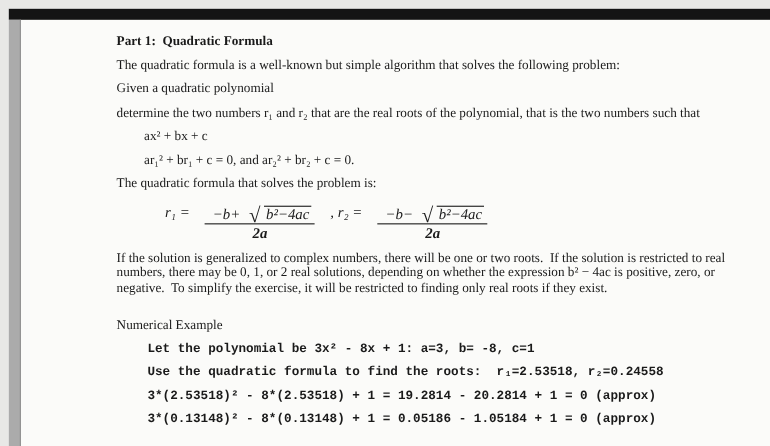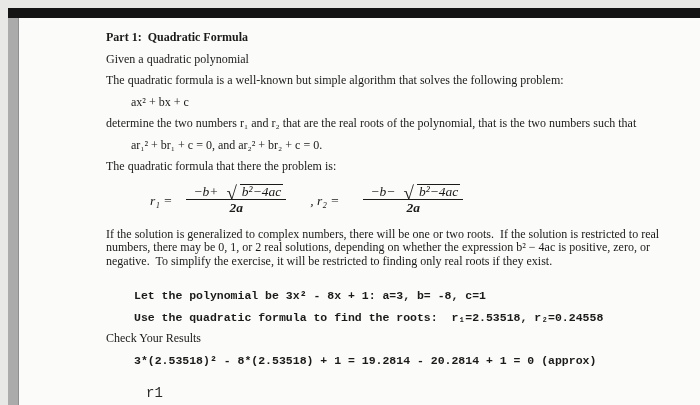--- a/index.html
+++ b/index.html
@@ -46,28 +46,27 @@
     font-size: 11.5px;
     font-weight: bold;
     white-space: pre-wrap;
   }
   .mono.thin { font-weight: normal; font-size: 14px; color: #2a2a2a; }
   .sp13 { height: 13px; }
   .sp12 { height: 12px; }
   
   .formula {
     display: flex;
-    align-items: center;
     height: 46px;
     margin-left: 40px;
     font-size: 13.5px;
     font-style: italic;
   }
   .fvar { margin-right: 6px; }
-  .fsep { margin: 0 16px; }
+  .fsep { margin: 0 6px; }
   .frac {
     display: inline-block;
     text-align: center;
     vertical-align: middle;
   }
   .frac .num {
     display: block;
     border-bottom: 1.2px solid #1a1a1a;
     padding: 1px 3px 1px;
     white-space: nowrap;
@@ -88,45 +87,46 @@
 </style>
 </head>
 <body>
 
 <div class="screen">
   <div class="top-bar"></div>
   <div class="page-edge"></div>
 
   <div class="doc">
     <div class="line bold">Part 1:  Quadratic Formula</div>
+    <div class="line">The quadratic formula is a well-known but simple algorithm that solves the following problem:</div>
     <div class="line">Given a quadratic polynomial</div>
-    <div class="line">The quadratic formula is a well-known but simple algorithm that solves the following problem:</div>
+    <div class="line">determine the two numbers r₁ and r₂ that are the real roots of the polynomial, that is the two numbers such that</div>
     <div class="line indent1">ax² + bx + c</div>
-    <div class="line">determine the two numbers r₁ and r₂ that are the real roots of the polynomial, that is the two numbers such that</div>
     <div class="line indent1">ar₁² + br₁ + c = 0, and ar₂² + br₂ + c = 0.</div>
-    <div class="line">The quadratic formula that there the problem is:</div>
+    <div class="line">The quadratic formula that solves the problem is:</div>
 
     <div class="formula">
       <span class="fvar">r₁ =</span>
       <span class="frac">
         <span class="num"><span>−b+</span><span class="sqrt">√</span><span class="radicand">b²−4ac</span></span>
         <span class="den">2a</span>
       </span>
       <span class="fsep">, r₂ =</span>
       <span class="frac">
         <span class="num"><span>−b−</span><span class="sqrt">√</span><span class="radicand">b²−4ac</span></span>
         <span class="den">2a</span>
       </span>
     </div>
 
     <div class="line">If the solution is generalized to complex numbers, there will be one or two roots.  If the solution is restricted to real numbers, there may be 0, 1, or 2 real solutions, depending on whether the expression b² − 4ac is positive, zero, or negative.  To simplify the exercise, it will be restricted to finding only real roots if they exist.</div>
 
     <div class="sp13"></div>
+    <div class="line">Numerical Example</div>
     <div class="mono indent2">Let the polynomial be 3x² - 8x + 1: a=3, b= -8, c=1</div>
     <div class="mono indent2">Use the quadratic formula to find the roots:  r₁=2.53518, r₂=0.24558</div>
-    <div class="line">Check Your Results</div>
     <div class="mono indent2">3*(2.53518)² - 8*(2.53518) + 1 = 19.2814 - 20.2814 + 1 = 0 (approx)</div>
+    <div class="mono indent2">3*(0.13148)² - 8*(0.13148) + 1 = 0.05186 - 1.05184 + 1 = 0 (approx)</div>
 
     <div class="sp12"></div>
     <div class="mono thin indent3">r1</div>
     <div class="mono thin indent3">r2</div>
   </div>
 </div>
 
 </body></html>

